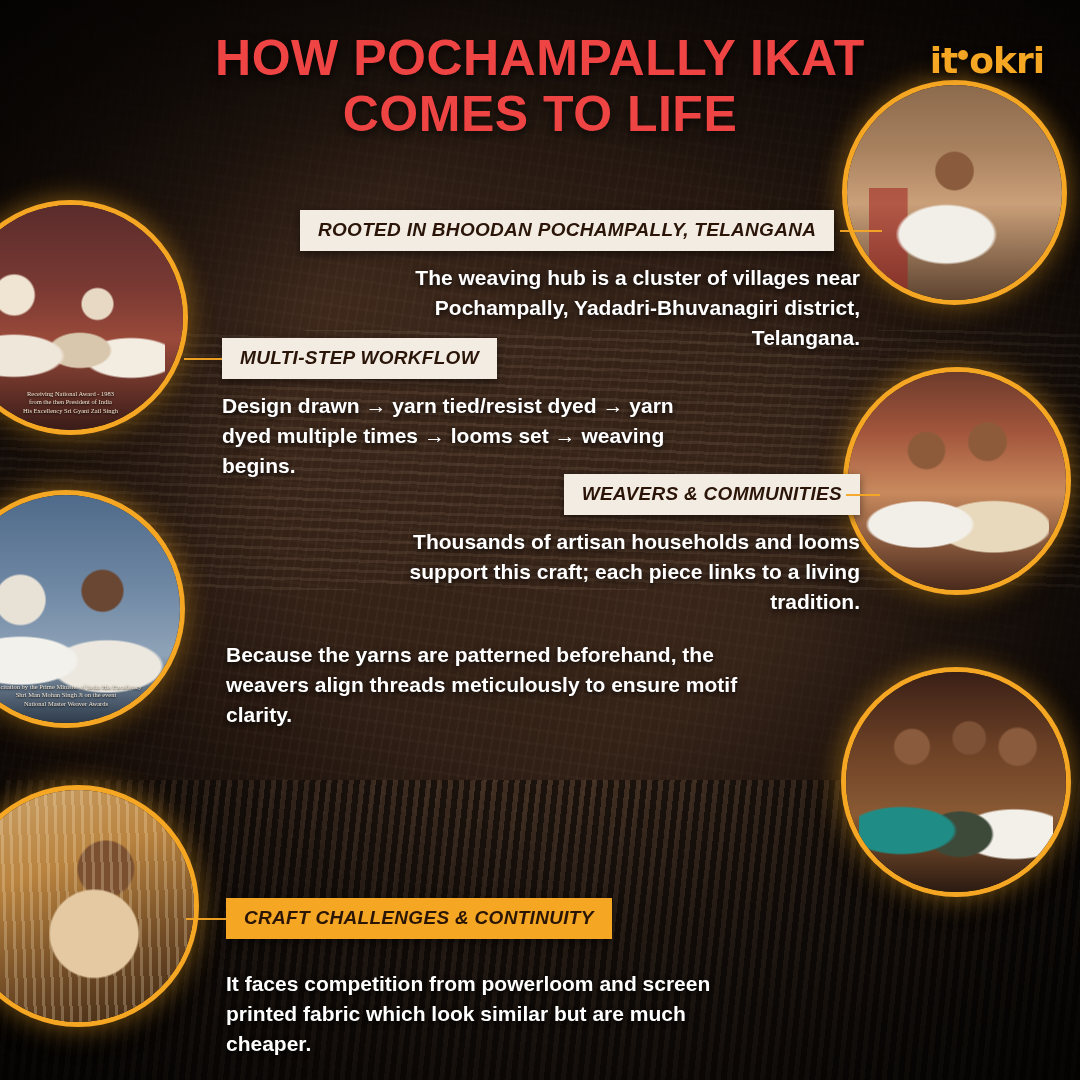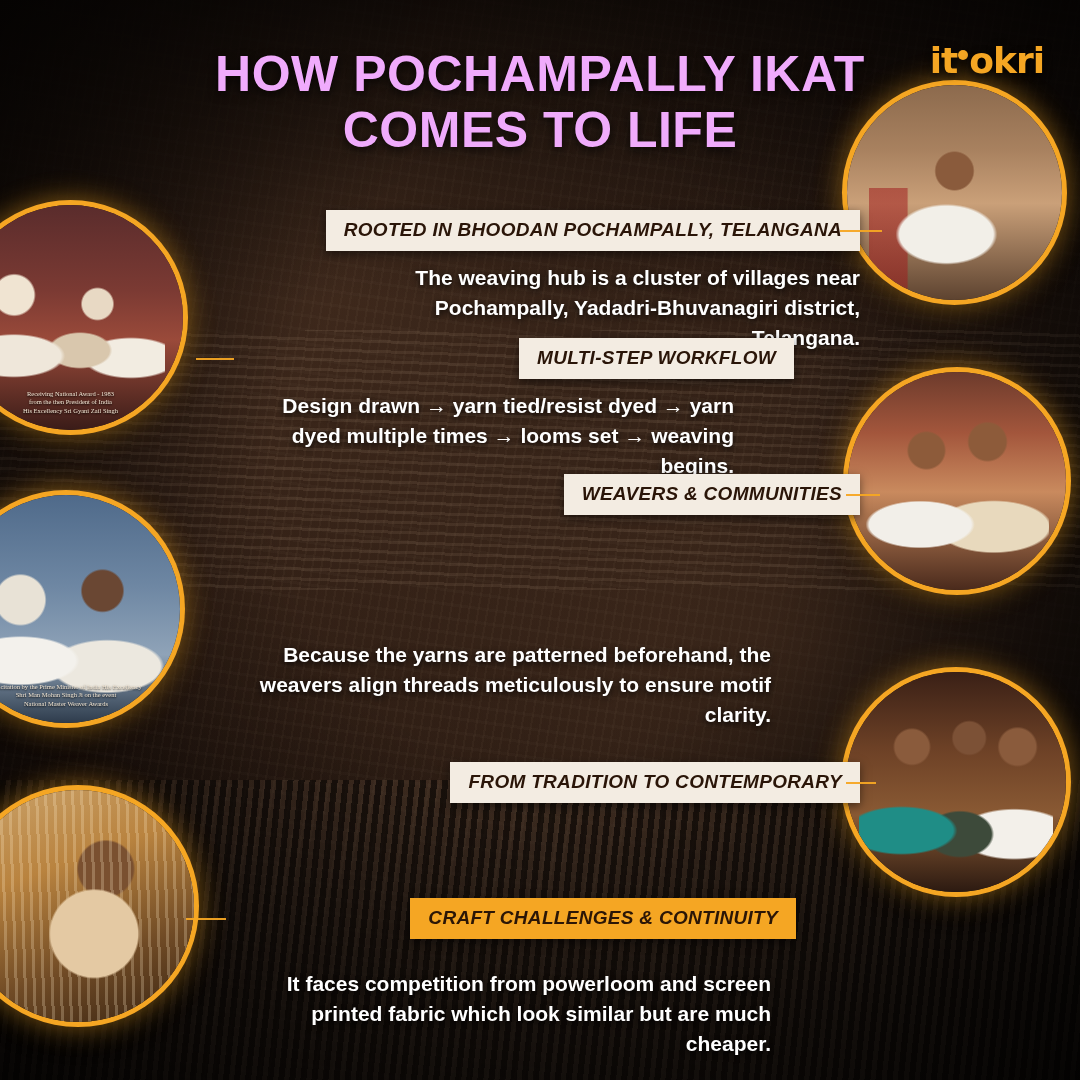--- a/index.html
+++ b/index.html
@@ -55,22 +55,22 @@
   }
 
   
   .title-wrap {
     position: absolute;
     top: 30px; left: 0; right: 0;
     text-align: center;
     z-index: 6;
   }
   .title {
-    margin: 16px;
-    color: #f0abfc;
+    margin: 0;
+    color: #ef4444;
     font-size: 50px;
     font-weight: bold;
     letter-spacing: 0.5px;
     line-height: 1.12;
     text-shadow: 0 3px 10px rgba(0,0,0,0.75);
   }
   .brand {
     position: absolute;
     top: 40px;
     right: 36px;
@@ -109,21 +109,21 @@
   .body {
     margin-top: 12px;
     color: #ffffff;
     font-size: 21px;
     font-weight: bold;
     line-height: 1.42;
     text-shadow: 0 2px 6px rgba(0,0,0,0.85);
     max-width: 520px;
   }
   .align-right { text-align: right; }
-  .align-left  { text-align: right; }
+  .align-left  { text-align: left; }
   .connector {
     position: absolute;
     height: 2px;
     background: #f5a623;
     top: 20px;
     opacity: .95;
   }
 
   
   .photo {
@@ -280,44 +280,41 @@
   </div>
 
   <div class="block" style="top:210px; left:300px; width:560px;">
     <div class="align-left" style="position:relative;">
       <span class="chip light">ROOTED IN BHOODAN POCHAMPALLY, TELANGANA</span>
       <span class="connector" style="left:540px; width:42px;"></span>
     </div>
     <div class="body align-right" style="margin-left:60px; max-width:500px;">The weaving hub is a cluster of villages near Pochampally, Yadadri-Bhuvanagiri district, Telangana.</div>
   </div>
 
-  <div class="block" style="top:338px; left:234px; width:560px;">
+  <div class="block" style="top:338px; left:222px; width:560px;">
     <div class="align-left" style="position:relative;">
       <span class="connector" style="left:-38px; width:38px;"></span>
       <span class="chip light">MULTI-STEP WORKFLOW</span>
     </div>
     <div class="body align-left" style="max-width:500px;">Design drawn → yarn tied/resist dyed → yarn dyed multiple times → looms set → weaving begins.</div>
   </div>
 
   <div class="block" style="top:474px; left:300px; width:560px;">
     <div class="align-right" style="position:relative;">
       <span class="chip light">WEAVERS &amp; COMMUNITIES</span>
       <span class="connector" style="left:546px; width:34px;"></span>
     </div>
+    <div class="body align-right" style="margin-left:35px; max-width:525px;">Thousands of artisan households and looms support this craft; each piece links to a living tradition.</div>
   </div>
 
   <div class="block" style="top:628px; left:226px; width:580px;">
     <div class="body align-left" style="max-width:545px;">Because the yarns are patterned beforehand, the weavers align threads meticulously to ensure motif clarity.</div>
   </div>
 
   <div class="block" style="top:762px; left:290px; width:570px;">
-    <div class="align-right" style="position:relative;">
-      <span class="chip light">FROM TRADITION TO CONTEMPORARY</span>
-      <span class="connector" style="left:556px; width:30px;"></span>
-    </div>
   </div>
 
   <div class="block" style="top:898px; left:226px; width:570px;">
     <div class="align-left" style="position:relative;">
       <span class="connector" style="left:-40px; width:40px;"></span>
       <span class="chip gold">CRAFT CHALLENGES &amp; CONTINUITY</span>
     </div>
     <div class="body align-left" style="max-width:545px;margin-top:30px;">It faces competition from powerloom and screen printed fabric which look similar but are much cheaper.</div>
   </div>
 

